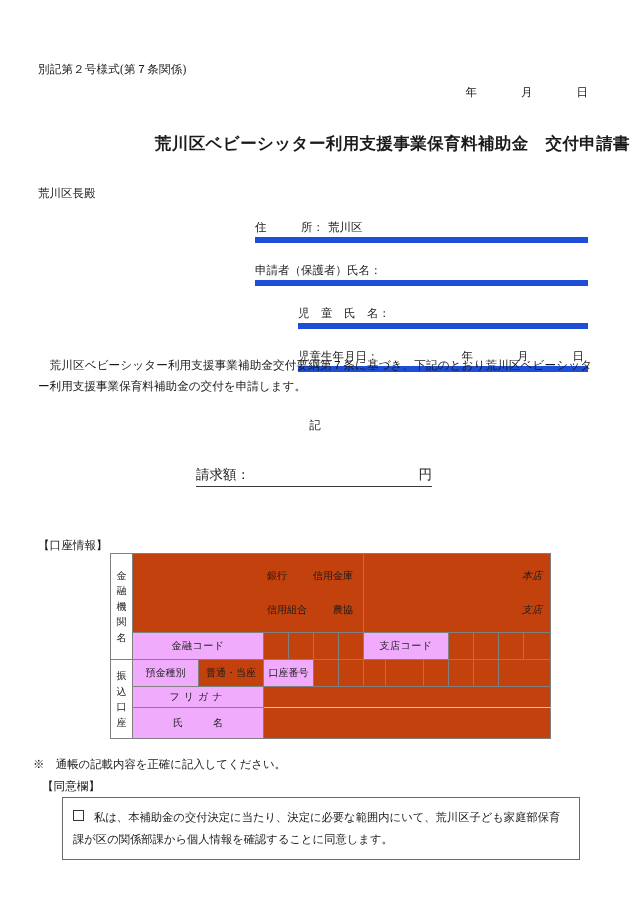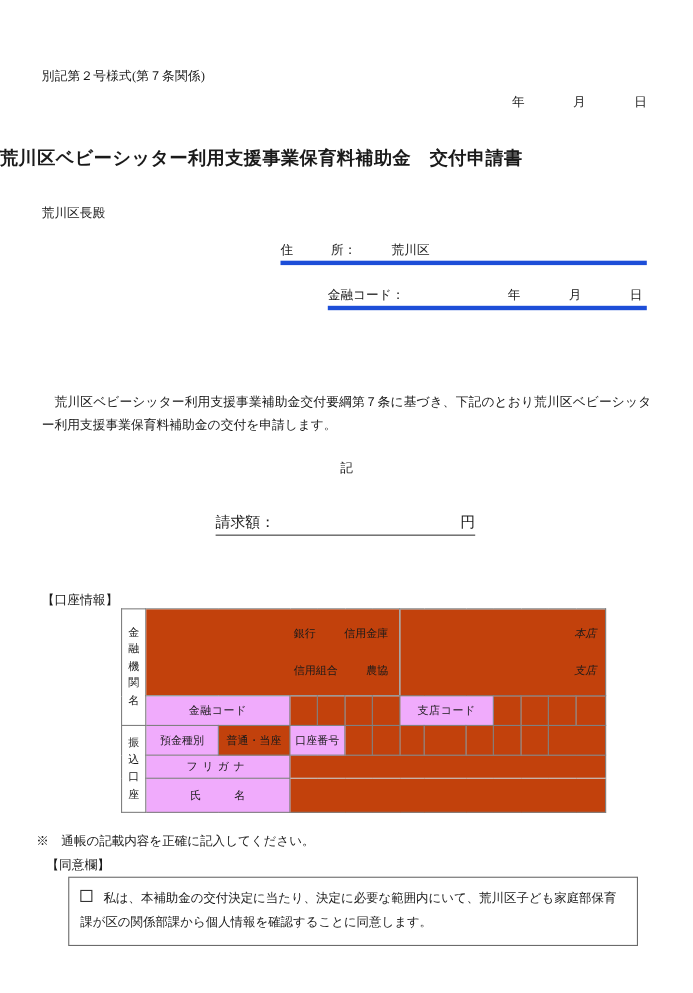--- a/index.html
+++ b/index.html
@@ -38,21 +38,21 @@
     display: flex;
     gap: 44px;
   }
   .date-line span { display: inline-block; }
 
   .doc-title {
     position: absolute;
     left: 0;
     right: 0;
     top: 133px;
-    text-align: left;
+    text-align: right;
     font-size: 16.5px;
     font-weight: bold;
     letter-spacing: 0.4px;
     white-space: nowrap;
   }
 
   .addressee {
     position: absolute;
     left: 38px;
     top: 186px;
@@ -62,26 +62,25 @@
   
   .fields {
     position: absolute;
     left: 255px;
     right: 42px;
     top: 214px;
   }
   .field-row {
     display: flex;
     align-items: flex-end;
-    border-bottom: 4px solid #1d4ed8;
+    border-bottom: 6px solid #1d4ed8;
     height: 23px;
     margin-bottom: 14px;
     font-size: 11.5px;
     white-space: nowrap;
-    gap: 28px;
   }
   .field-row.indent { margin-left: 43px; }
   .field-label { padding-bottom: 2px; }
   .field-value { padding-bottom: 2px; padding-left: 4px; }
   .field-spacer { flex: 1; }
   .dob-marks {
     display: flex;
     gap: 44px;
     padding-bottom: 2px;
     padding-right: 4px;
@@ -256,24 +255,34 @@
   <div class="addressee">荒川区長殿</div>
 
   <div class="fields">
 
     <div class="field-row">
       <span class="field-label">住　　　所：</span>
       <span class="field-value">荒川区</span>
       <span class="field-spacer"></span>
     </div>
 
-
+    <div class="field-row">
+      <span class="field-label">申請者（保護者）氏名：</span>
+      <span class="field-value"></span>
+      <span class="field-spacer"></span>
+    </div>
 
     <div class="field-row indent">
-      <span class="field-label">金融コード：</span>
+      <span class="field-label">児　童　氏　名：</span>
+      <span class="field-value"></span>
+      <span class="field-spacer"></span>
+    </div>
+
+    <div class="field-row indent">
+      <span class="field-label">児童生年月日：</span>
       <span class="field-spacer"></span>
       <span class="dob-marks">
         <span>年</span>
         <span>月</span>
         <span>日</span>
       </span>
     </div>
 
   </div>
 

